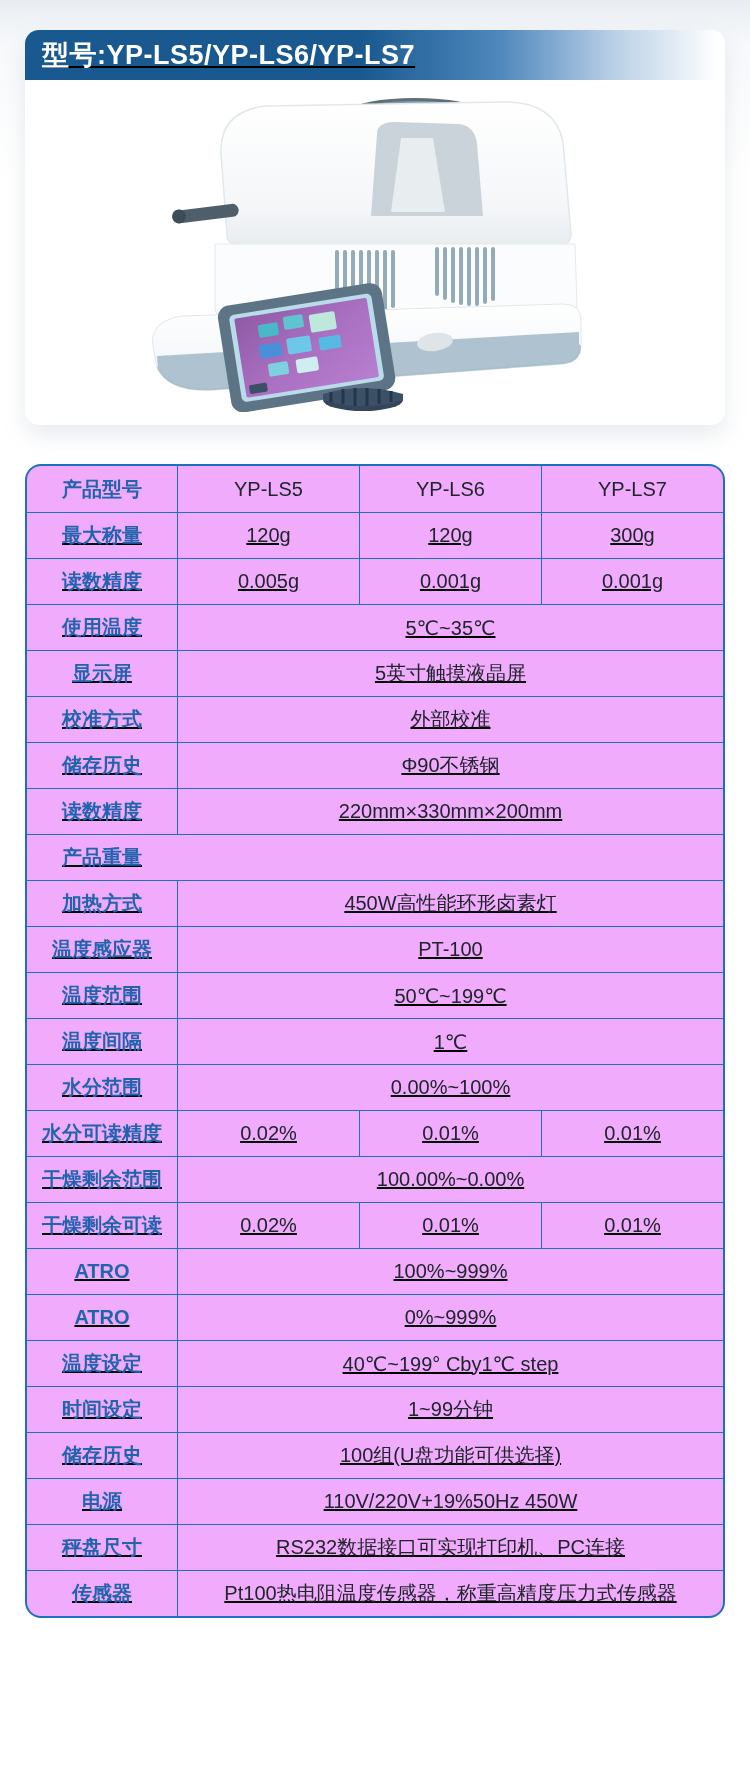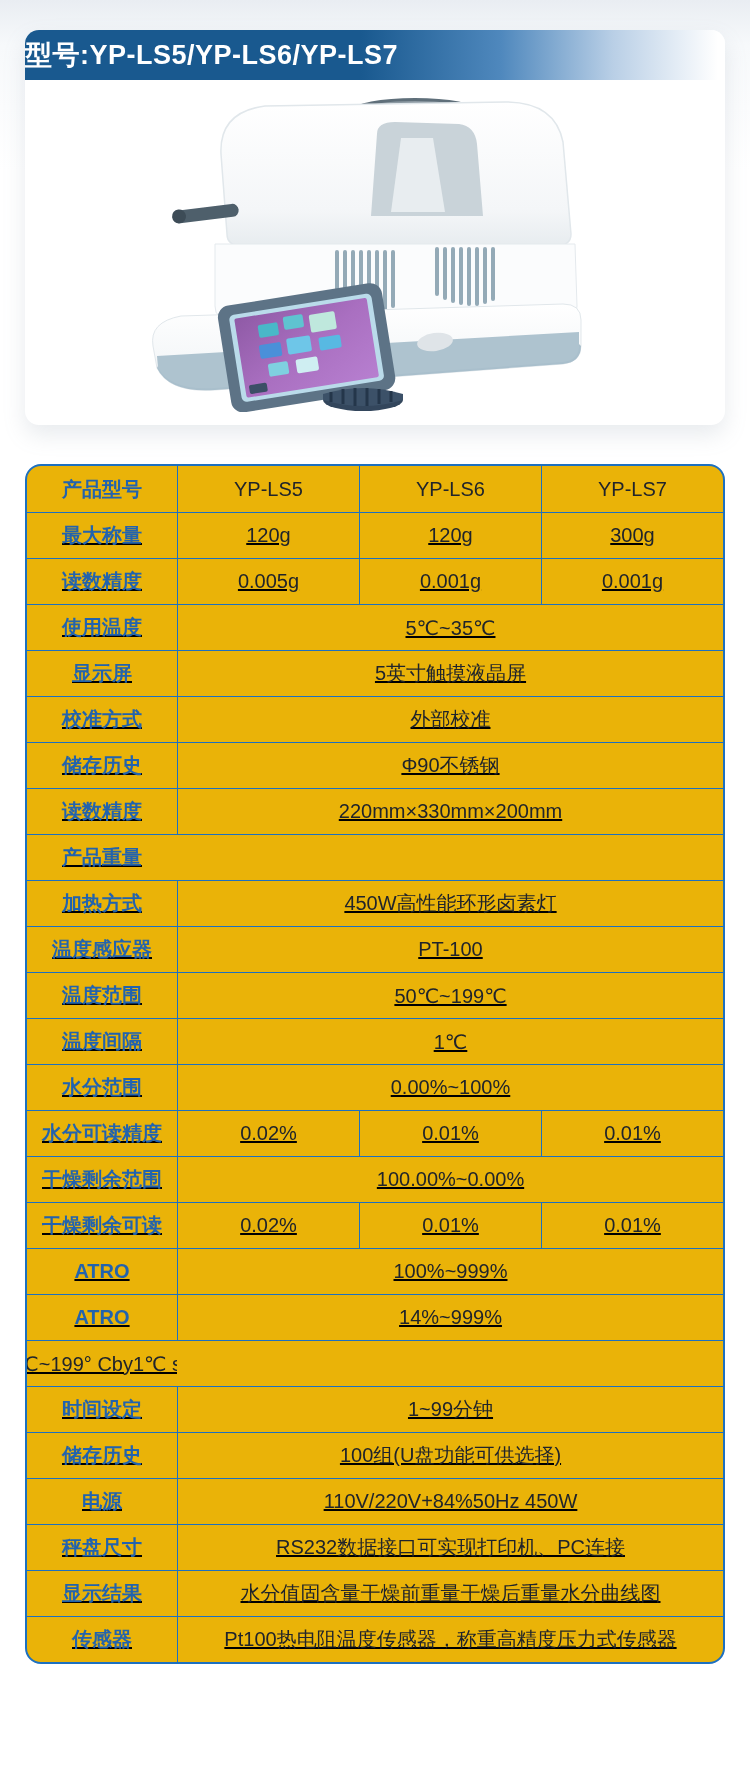--- a/index.html
+++ b/index.html
@@ -11,28 +11,28 @@
   }
   
   .card{
     position:absolute;left:25px;top:30px;width:700px;height:395px;
     background:#fff;border-radius:14px;
     box-shadow:0 10px 22px rgba(130,145,160,.18);
   }
   .header-bar{
     height:50px;border-radius:14px 14px 0 0;
     background:linear-gradient(90deg,var(--hdr-blue) 0%,var(--hdr-blue) 48%,#4f88bd 68%,#b9cfe6 84%,#ffffff 99%);
-    display:flex;align-items:center;box-sizing:border-box;
+    display:flex;align-items:center;padding-left:17px;box-sizing:border-box;text-decoration:underline;
   }
   .header-title{color:#fff;font-size:27px;font-weight:bold;letter-spacing:.5px;}
   .device-wrap{display:flex;justify-content:center;align-items:flex-start;padding-top:14px;}
   
   .spec-table{
     position:absolute;left:25px;top:464px;width:700px;
-    background:#eab308;border:2px solid var(--tbl-blue);border-radius:16px;
+    background:#f0abfc;border:2px solid var(--tbl-blue);border-radius:16px;
     overflow:hidden;box-sizing:border-box;
   }
   .row{display:grid;height:46px;box-sizing:border-box;}
   .row.cols4{grid-template-columns:150px 1fr 1fr 1fr;}
   .row.cols2{grid-template-columns:150px 1fr;}
   .row + .row{border-top:1.5px solid var(--tbl-blue);text-decoration:underline;}
   .cell{
     display:flex;align-items:center;justify-content:center;
     font-size:20px;color:#20242b;white-space:nowrap;overflow:hidden;
     padding:0 4px;box-sizing:border-box;
@@ -226,42 +226,39 @@
       <div class="cell value">0.02%</div>
       <div class="cell value">0.01%</div>
       <div class="cell value">0.01%</div>
     </div>
     <div class="row cols2">
       <div class="cell label">ATRO</div>
       <div class="cell value">100%~999%</div>
     </div>
     <div class="row cols2">
       <div class="cell label">ATRO</div>
-      <div class="cell value">14%~999%</div>
-    </div>
-    <div class="row cols2">
+      <div class="cell value">0%~999%</div>
+    </div>
+    <div class="row cols2">
+      <div class="cell label">温度设定</div>
       <div class="cell value">40℃~199° Cby1℃ step</div>
     </div>
     <div class="row cols2">
       <div class="cell label">时间设定</div>
       <div class="cell value">1~99分钟</div>
     </div>
     <div class="row cols2">
       <div class="cell label">储存历史</div>
       <div class="cell value">100组(U盘功能可供选择)</div>
     </div>
     <div class="row cols2">
       <div class="cell label">电源</div>
-      <div class="cell value">110V/220V+84%50Hz 450W</div>
+      <div class="cell value">110V/220V+19%50Hz 450W</div>
     </div>
     <div class="row cols2">
       <div class="cell label">秤盘尺寸</div>
       <div class="cell value">RS232数据接口可实现打印机、PC连接</div>
     </div>
     <div class="row cols2">
-      <div class="cell label">显示结果</div>
-      <div class="cell value">水分值固含量干燥前重量干燥后重量水分曲线图</div>
-    </div>
-    <div class="row cols2">
       <div class="cell label">传感器</div>
       <div class="cell value">Pt100热电阻温度传感器，称重高精度压力式传感器</div>
     </div>
   </div>
 
 </body></html>

